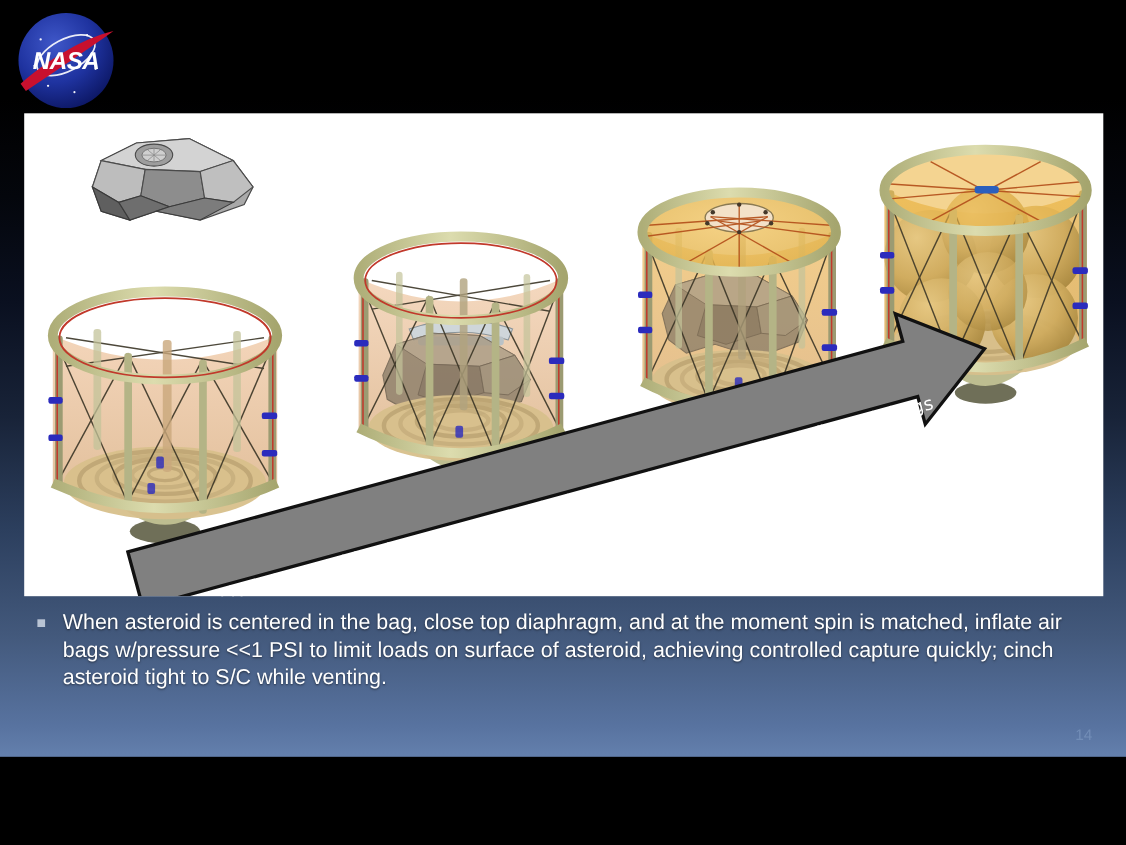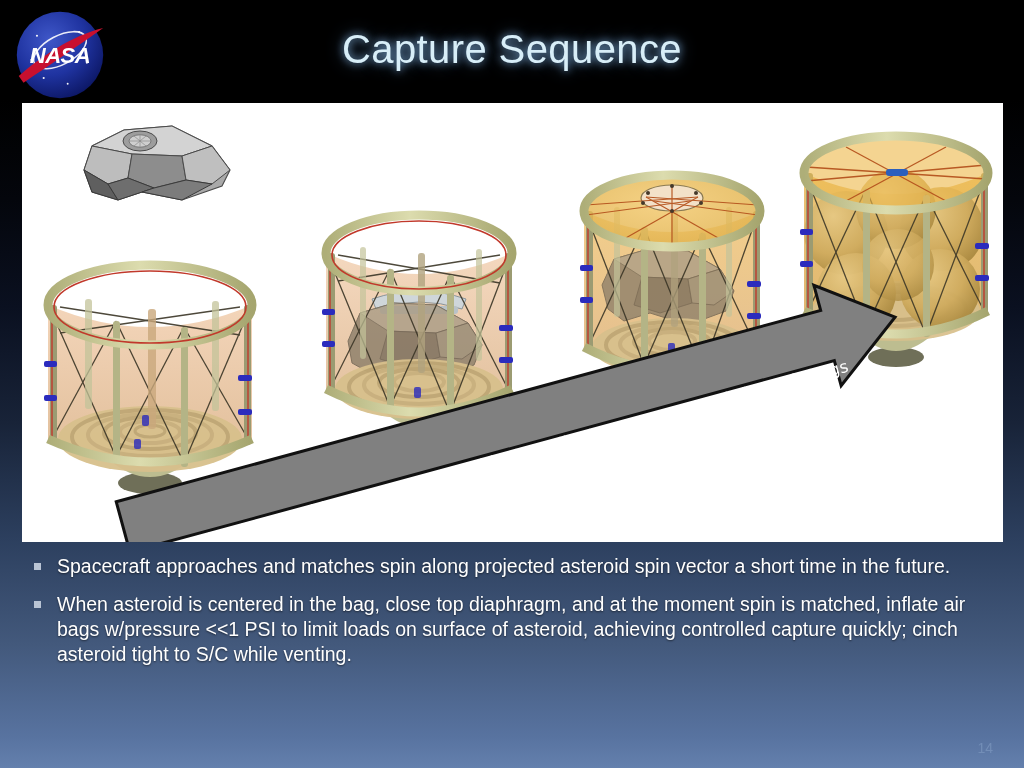--- a/index.html
+++ b/index.html
@@ -3,21 +3,21 @@
 <meta charset="utf-8">
 <title>Capture Sequence</title>
 <style>
   html,body{margin:0;padding:0;}
   body{
     width:1024px;height:768px;overflow:hidden;
     font-family:"Liberation Sans", sans-serif;
     background:#000;
   }
   #slide{
-    position:relative;width:1024px;height:768px;overflow:hidden;
+    position:relative;width:1024px;height:688px;overflow:hidden;
     background:linear-gradient(to bottom,
       #000000 0%, #000000 13%, #04060c 26%,
       #0a1020 40%, #182338 55%, #2c3f5e 70%,
       #43597c 84%, #5873a0 96%, #6480ad 100%);
   }
 
   
   #nasa-logo{position:absolute;left:12px;top:7px;width:96px;height:96px;}
 
   
@@ -92,21 +92,20 @@
       <circle cx="78" cy="58" r="1" fill="#fff"></circle>
       <circle cx="33" cy="74" r="1.1" fill="#fff"></circle>
       <circle cx="58" cy="80" r="1" fill="#fff"></circle>
       <circle cx="20" cy="55" r="0.9" fill="#fff"></circle>
     </g>
     <ellipse cx="50" cy="45" rx="30" ry="15" fill="none" stroke="#ffffff" stroke-width="1.6" opacity=".9" transform="rotate(-28 50 45)"></ellipse>
     <path d="M7 72 C30 52 62 30 95 22 C70 40 40 60 12 79 Z" fill="#c8102e"></path>
     <text x="50" y="58" text-anchor="middle" fill="#ffffff" font-family="'Liberation Sans',sans-serif" font-size="23" font-weight="bold" font-style="italic" letter-spacing="-0.5">NASA</text>
   </svg>
 
-  <div id="title">Capture Sequence</div>
 
   <div id="image-panel">
 
     <svg id="asteroid-model" viewBox="0 0 180 115">
       <polygon points="22,62 30,38 62,22 110,18 150,38 168,62 160,78 120,92 80,84 56,92 30,84" fill="#a9a9a9" stroke="#4a4a4a" stroke-width="1.1"></polygon>
       <polygon points="30,38 62,22 110,18 150,38 120,48 70,46" fill="#d3d3d3" stroke="#4a4a4a" stroke-width="1"></polygon>
       <polygon points="22,62 30,38 70,46 66,70 46,76" fill="#bdbdbd" stroke="#4a4a4a" stroke-width="1"></polygon>
       <polygon points="70,46 120,48 124,72 92,80 66,70" fill="#8d8d8d" stroke="#4a4a4a" stroke-width="1"></polygon>
       <polygon points="120,48 150,38 168,62 150,76 124,72" fill="#bfbfbf" stroke="#4a4a4a" stroke-width="1"></polygon>
       <polygon points="22,62 46,76 56,92 30,84" fill="#5f5f5f" stroke="#3a3a3a" stroke-width="1"></polygon>
@@ -397,23 +396,19 @@
       <g transform="rotate(-15.2 100 420)">
         <path d="M100 398 L830 398 L830 372 L900 424 L830 476 L830 450 L100 450 Z" fill="#808080" stroke="#111111" stroke-width="3" stroke-linejoin="miter"></path>
       </g>
     </svg>
     <div id="arrow-caption">Fly S/C to position bag over asteroid, close diaphragm over top, inflate air bags</div>
   </div>
 
   <div id="bullets">
     <div class="bullet-row">
       <span class="bullet-marker"></span>
-      <span class="bullet-text">Spacecraft approaches and matches spin along projected asteroid spin vector a short time in the future.</span>
-    </div>
-    <div class="bullet-row">
-      <span class="bullet-marker"></span>
       <span class="bullet-text">When asteroid is centered in the bag, close top diaphragm, and at the moment spin is matched, inflate air bags w/pressure &lt;&lt;1 PSI to limit loads on surface of asteroid, achieving controlled capture quickly; cinch asteroid tight to S/C while venting.</span>
     </div>
   </div>
 
   <div id="slide-number">14</div>
 
 </div>
 
 </body></html>

